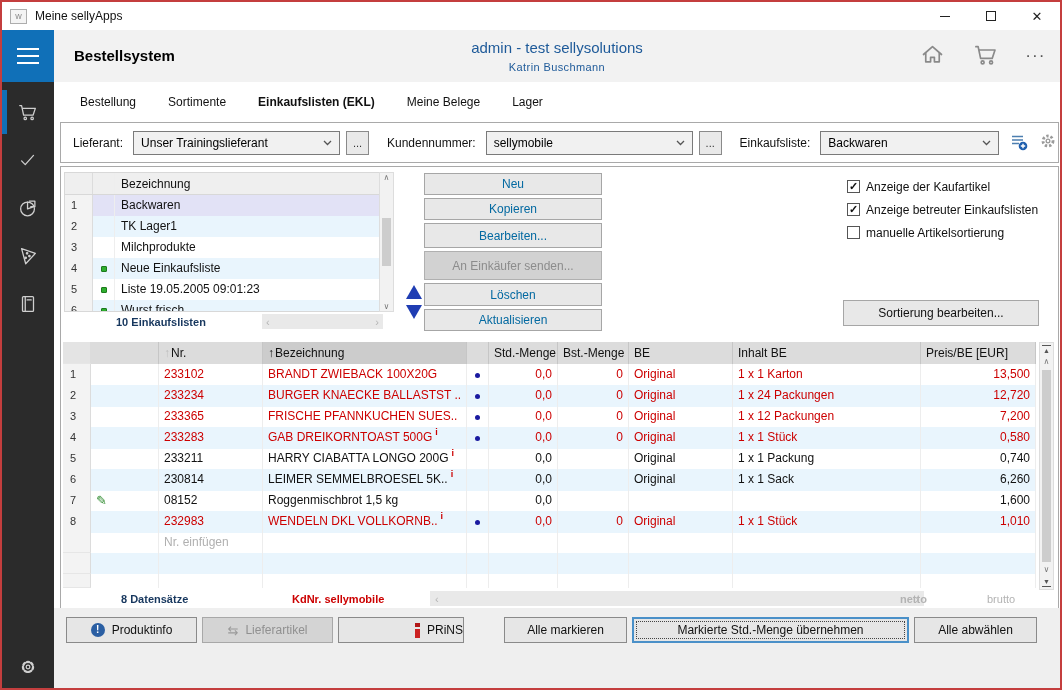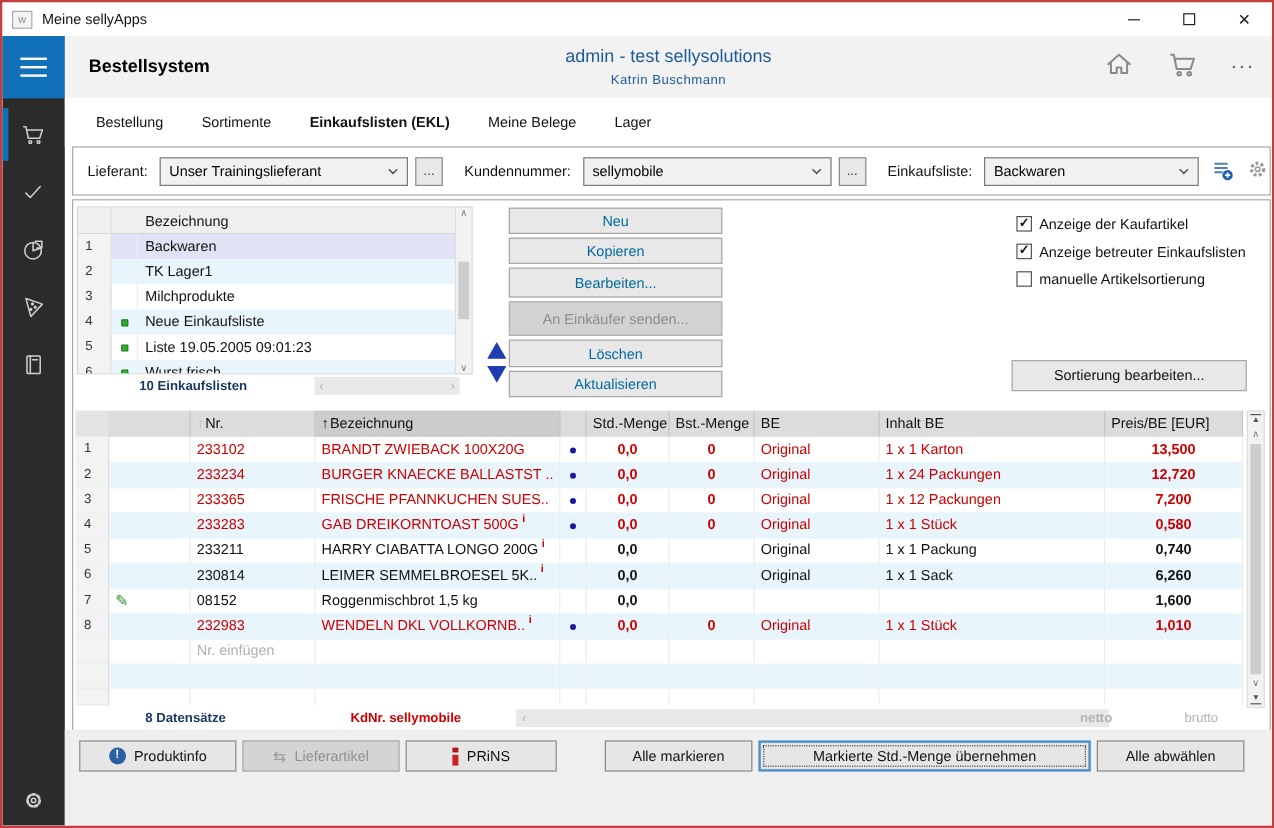--- a/index.html
+++ b/index.html
@@ -107,21 +107,21 @@
   
   .mtable { position:absolute; left:2px; top:175px; width:973px; overflow:hidden; }
   .trow { display:grid; grid-template-columns:28px 68px 104px 204px 22px 69px 71px 104px 188px 115px;
           height:21px; line-height:21px; font-size:12px; }
   .thead { height:22px; line-height:22px; background:#dcdcdc; font-size:12px; color:#111; }
   .thead .hc { border-right:1px solid #c6c6c6; padding:0 5px; white-space:nowrap; overflow:hidden; }
   .thead .hc.sorted { background:#cccccc; }
   .sort-arrow { color:#111; margin-right:1px; }
   .sort-arrow.faint { color:#bdbdbd; }
   .tc { border-right:1px solid #ededed; padding:0 5px; white-space:nowrap; overflow:hidden; color:#111; }
-  .tc.num { text-align:center;font-weight:bold; }
+  .tc.num { text-align:right; }
   .tc.dotc { display:flex; align-items:center; justify-content:center; padding:0; }
   .rowno { background:#f3f3f3; border-right:1px solid #dcdcdc; border-bottom:1px solid #e6e6e6;
            padding-left:7px; color:#333; font-size:11px; }
   .trow.altb .tc { background:#e9f5fd; }
   .trow.red .tc { color:#cc0000; }
   .bdot { width:5px; height:5px; border-radius:50%; background:#1a1aa0; }
   .imark { color:#cc0000; font-size:9px; font-weight:bold; vertical-align:top; margin-left:3px; line-height:10px; }
   .pencil { color:#2e8b2e; font-size:13px; }
   .placeholder { color:#b0b0b0; }
   .mt-vscroll { position:absolute; right:4px; top:175px; width:15px; height:248px; background:#f2f2f2;
@@ -569,21 +569,21 @@
   <div class="bottom-strip">
     <div class="bb-left" id="bb-left">
         <button class="bbtn" style="width: 131px;">
           <span class="info-ic">!</span>
           <span>Produktinfo</span>
         </button>
         <button class="bbtn disabled" style="width: 131px;">
           <span class="sync-ic">⇆</span>
           <span>Lieferartikel</span>
         </button>
-        <button class="bbtn" style="width: 126px;">
+        <button class="bbtn" style="width: 126px; justify-content: flex-end;">
           <span class="prins-ic">
             <span class="d1"></span>
             <span class="d2"></span>
           </span>
           <span>PRiNS</span>
         </button>
       </div>
     <div class="bb-right" id="bb-right">
         <button class="bbtn" style="width: 123px;">Alle markieren</button>
         <button class="bbtn focused" style="width: 277px;">Markierte Std.-Menge übernehmen</button>

